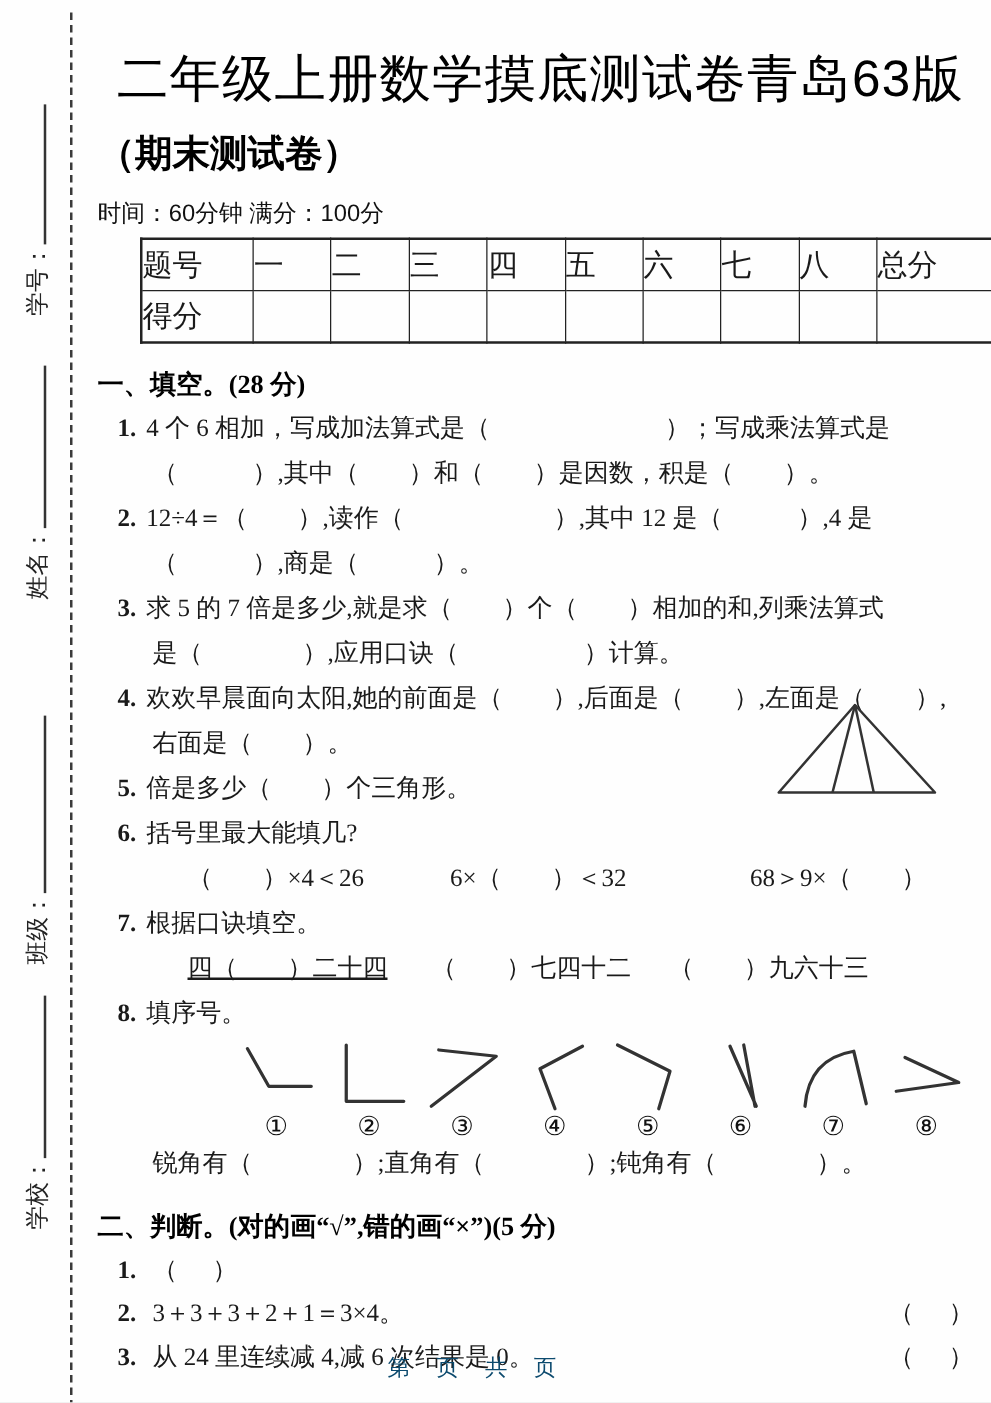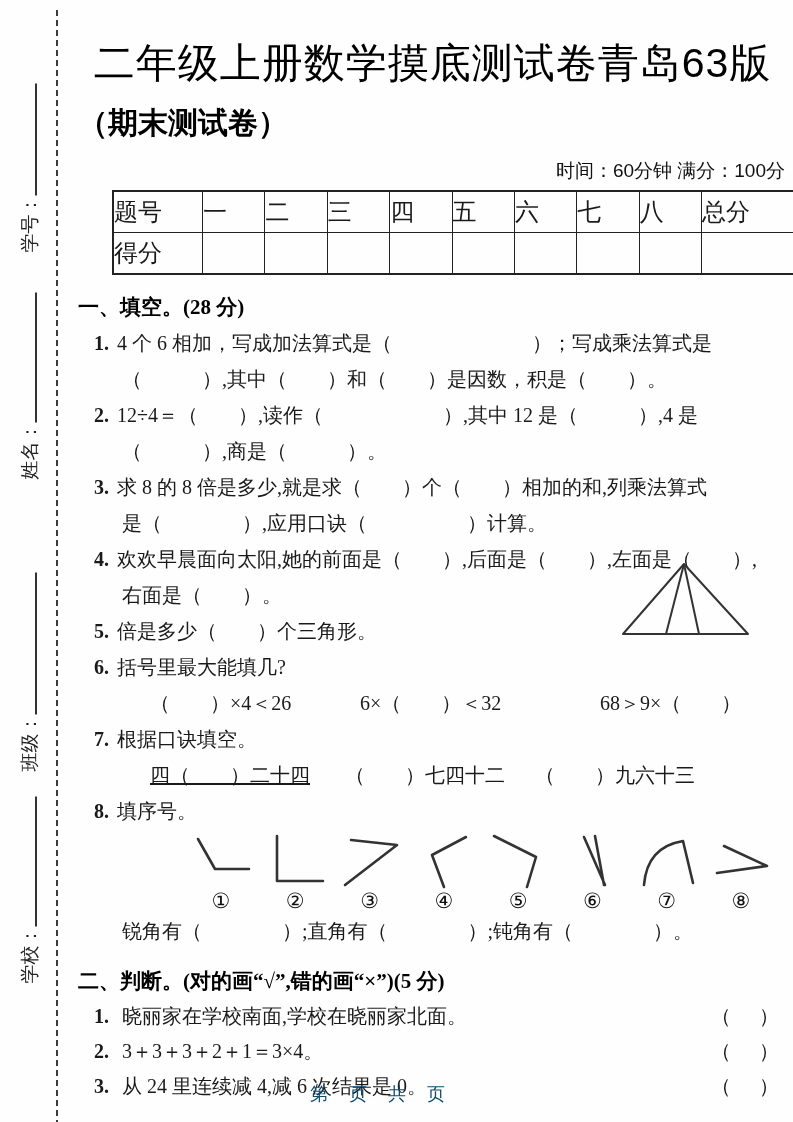--- a/index.html
+++ b/index.html
@@ -28,21 +28,21 @@
     margin:36px 0 0 0; text-align:center;
     font-family:"Liberation Sans", sans-serif;
     font-size:41px; font-weight:400; letter-spacing:1px; color:#000;
   }
   .subtitle {
     margin:12px 0 0 0; text-align:left;
     font-family:"Liberation Sans", sans-serif;
     font-size:30px; font-weight:700; color:#000000;
   }
   .meta {
-    margin:14px 2px 6px 0; text-align:right;
+    margin:14px 2px 6px 0; 
     font-family:"Liberation Sans", sans-serif;
     font-size:19px; color:#111;
   }
   
   table.score {
     border-collapse:collapse; margin-left:34px; width:694px;
     table-layout:fixed; border:2px solid #222;
   }
   table.score td {
     border:1.5px solid #222; height:40px; text-align:left;
@@ -146,21 +146,21 @@
       <div class="first"><span class="qno">1.</span><span>4 个 6 相加，写成加法算式是（　　　　　　　）；写成乘法算式是</span></div>
       <div>（　　　）,其中（　　）和（　　）是因数，积是（　　）。</div>
     </div>
 
     <div class="q">
       <div class="first"><span class="qno">2.</span><span>12÷4＝（　　）,读作（　　　　　　）,其中 12 是（　　　）,4 是</span></div>
       <div>（　　　）,商是（　　　）。</div>
     </div>
 
     <div class="q">
-      <div class="first"><span class="qno">3.</span><span>求 8 的 8 倍是多少,就是求（　　）个（　　）相加的和,列乘法算式</span></div>
+      <div class="first"><span class="qno">3.</span><span>求 5 的 7 倍是多少,就是求（　　）个（　　）相加的和,列乘法算式</span></div>
       <div>是（　　　　）,应用口诀（　　　　　）计算。</div>
     </div>
 
     <div class="q">
       <div class="first"><span class="qno">4.</span><span>欢欢早晨面向太阳,她的前面是（　　）,后面是（　　）,左面是（　　）,</span></div>
       <div>右面是（　　）。</div>
     </div>
 
     <div class="q">
       <div class="first"><span class="qno">5.</span><span>倍是多少（　　）个三角形。</span></div>
@@ -238,21 +238,20 @@
         </div>
       </div>
 
       <div>锐角有（　　　　）;直角有（　　　　）;钝角有（　　　　）。</div>
     </div>
 
     <div class="sec-heading">二、判断。(对的画“√”,错的画“×”)(5 分)</div>
 
     <div class="jrow">
       <span class="jno">1.</span>
-      <span class="jtext">晓丽家在学校南面,学校在晓丽家北面。</span>
       <span class="jblank">（　）</span>
     </div>
     <div class="jrow">
       <span class="jno">2.</span>
       <span class="jtext">3＋3＋3＋2＋1＝3×4。</span>
       <span class="jblank">（　）</span>
     </div>
     <div class="jrow">
       <span class="jno">3.</span>
       <span class="jtext">从 24 里连续减 4,减 6 次结果是 0。</span>

